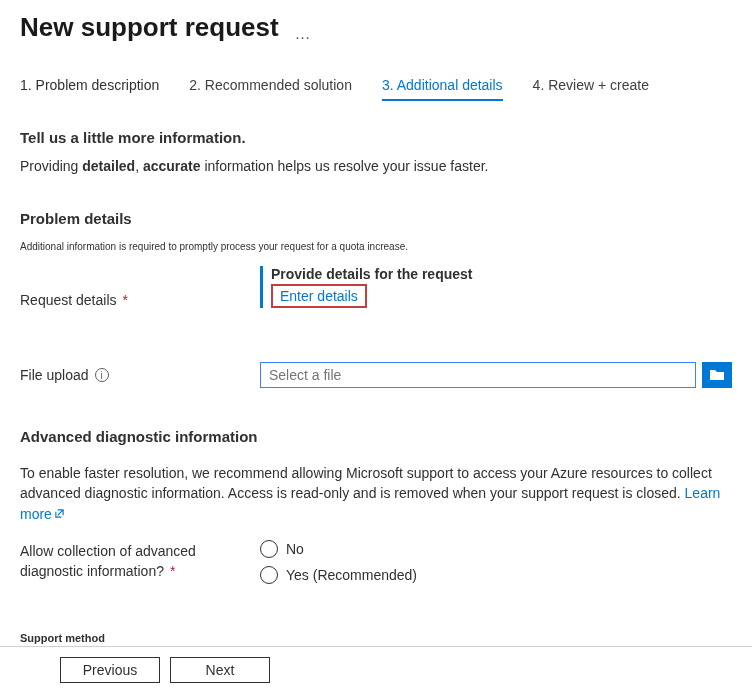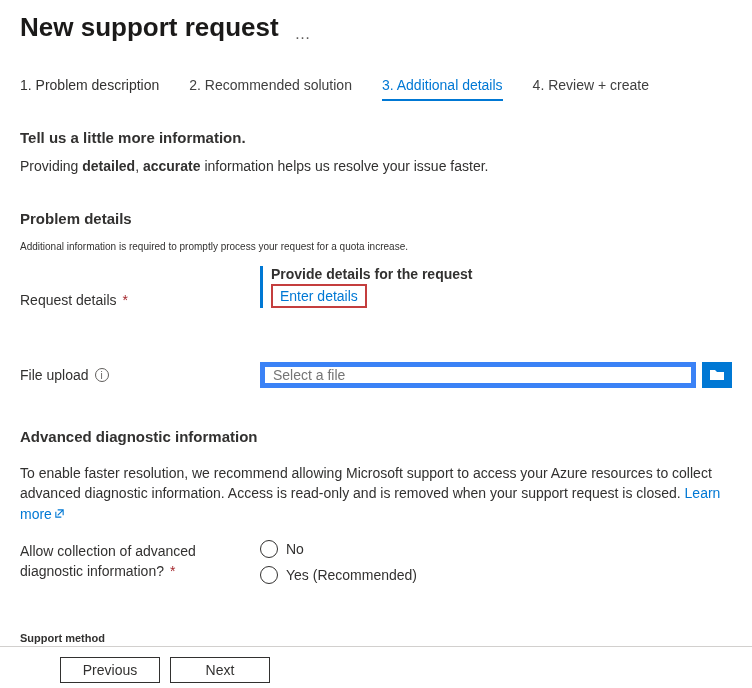--- a/index.html
+++ b/index.html
@@ -30,21 +30,21 @@
     .req { color: #a4262c; margin-left: 2px; }
     .field-body { flex: 1; }
     .provide-block { border-left: 3px solid #0078d4; padding-left: 8px; }
     .provide-label { font-weight: 700; font-size: 14px; margin-bottom: 2px; }
     .enter-details { color: #0078d4; display: inline-block; padding: 2px 7px; border: 2px solid #c43e3e; cursor: pointer; }
     .spacer-1 { height: 40px; }
     .file-row { display: flex; align-items: center; margin-bottom: 40px; }
     .file-label { width: 240px; display: flex; align-items: center; gap: 6px; }
     .info-icon { width: 14px; height: 14px; border: 1px solid #605e5c; border-radius: 50%; display: inline-flex; align-items: center; justify-content: center; font-size: 10px; color: #605e5c; }
     .file-input-wrap { flex: 1; display: flex; gap: 6px; align-items: stretch; }
-    .file-input { flex: 1; border: 5px solid #3b82f6; padding: 4px 8px; font-size: 14px; color: #323130; background: #fff; height: 26px; }
+    .file-input { flex: 1; border: 1px solid #3b82f6; padding: 4px 8px; font-size: 14px; color: #323130; background: #fff; height: 26px; }
     .folder-btn { width: 30px; height: 26px; background: #0078d4; display: flex; align-items: center; justify-content: center; cursor: pointer; }
     .folder-btn svg { width: 16px; height: 14px; fill: #fff; }
     .adv-heading { font-weight: 700; font-size: 15px; margin-bottom: 18px; }
     .adv-desc { font-size: 14px; line-height: 1.45; margin-bottom: 16px; }
     .learn-link { color: #0078d4; text-decoration: none; }
     .ext-icon { width: 11px; height: 11px; display: inline-block; vertical-align: baseline; margin-left: 2px; }
     .ext-icon svg { stroke: #0078d4; fill: none; }
     .allow-row { display: flex; align-items: center; }
     .allow-label { width: 240px; font-size: 14px; padding-top: 0; padding-right: 10px; line-height: 1.4; }
     .radio-group { display: flex; flex-direction: column; gap: 8px; }

